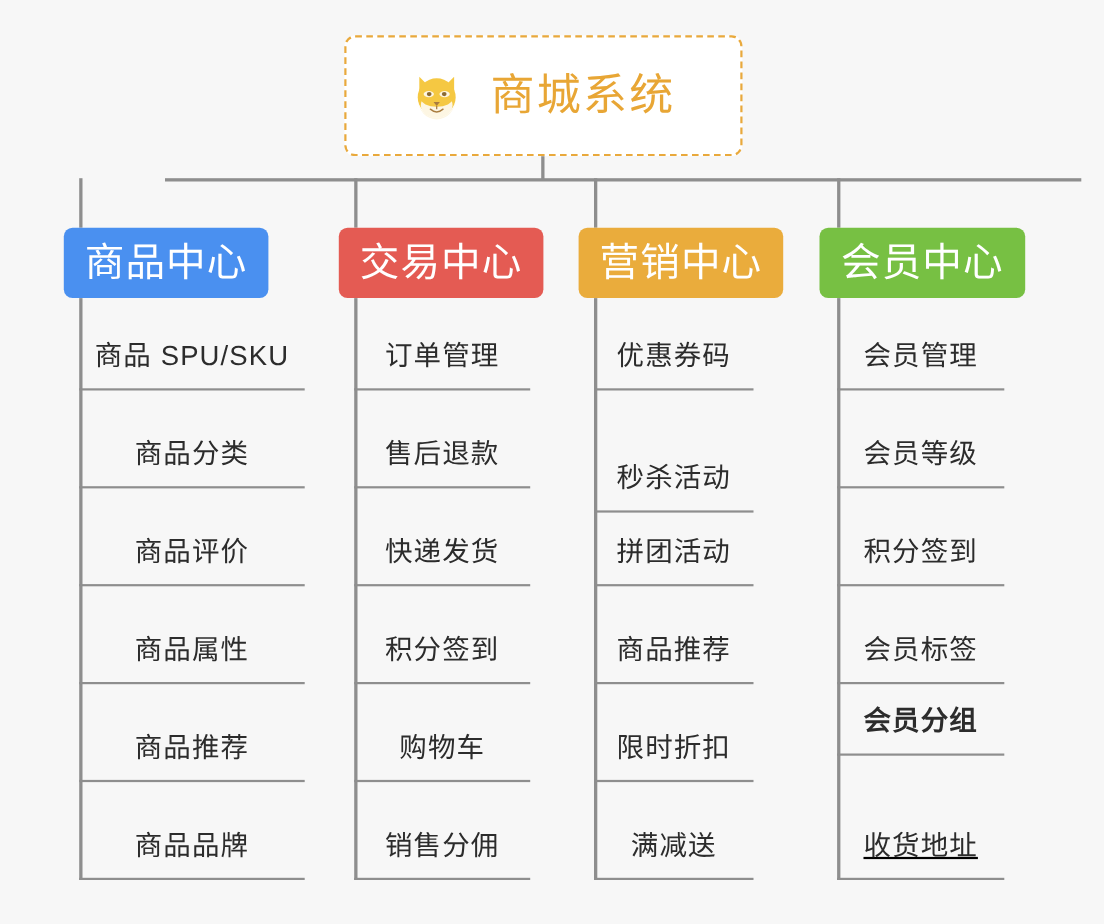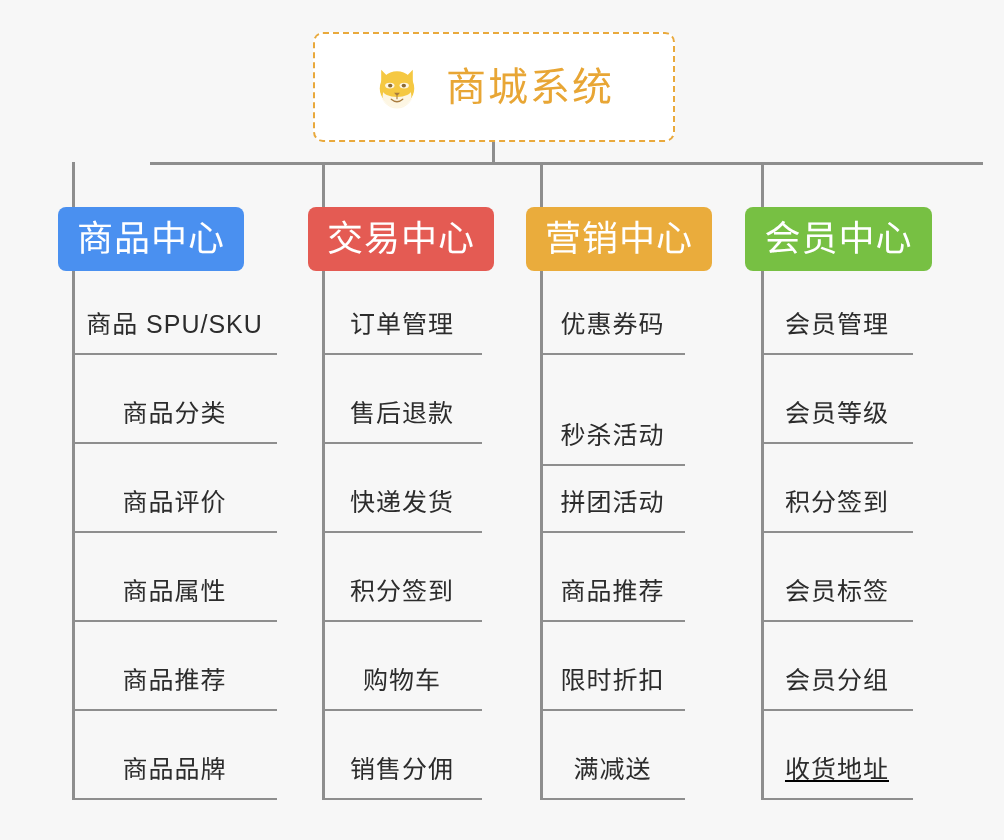--- a/index.html
+++ b/index.html
@@ -232,21 +232,21 @@
         </div>
         <div class="leaf" style="left: 761px; width: 152px; top: 199px;">
           <span class="leaf-label">会员等级</span>
         </div>
         <div class="leaf" style="left: 761px; width: 152px; top: 288px;">
           <span class="leaf-label">积分签到</span>
         </div>
         <div class="leaf" style="left: 761px; width: 152px; top: 377px;">
           <span class="leaf-label">会员标签</span>
         </div>
-        <div class="leaf" style="left: 761px; width: 152px; top: 466px;">
+        <div class="leaf" style="left: 761px; width: 152px; top: 442px; font-weight: bold;">
           <span class="leaf-label">会员分组</span>
         </div>
         <div class="leaf" style="left: 761px; width: 152px; top: 555px; text-decoration: underline;">
           <span class="leaf-label">收货地址</span>
         </div>
       </div>
     </div>
 
 </div>
 

